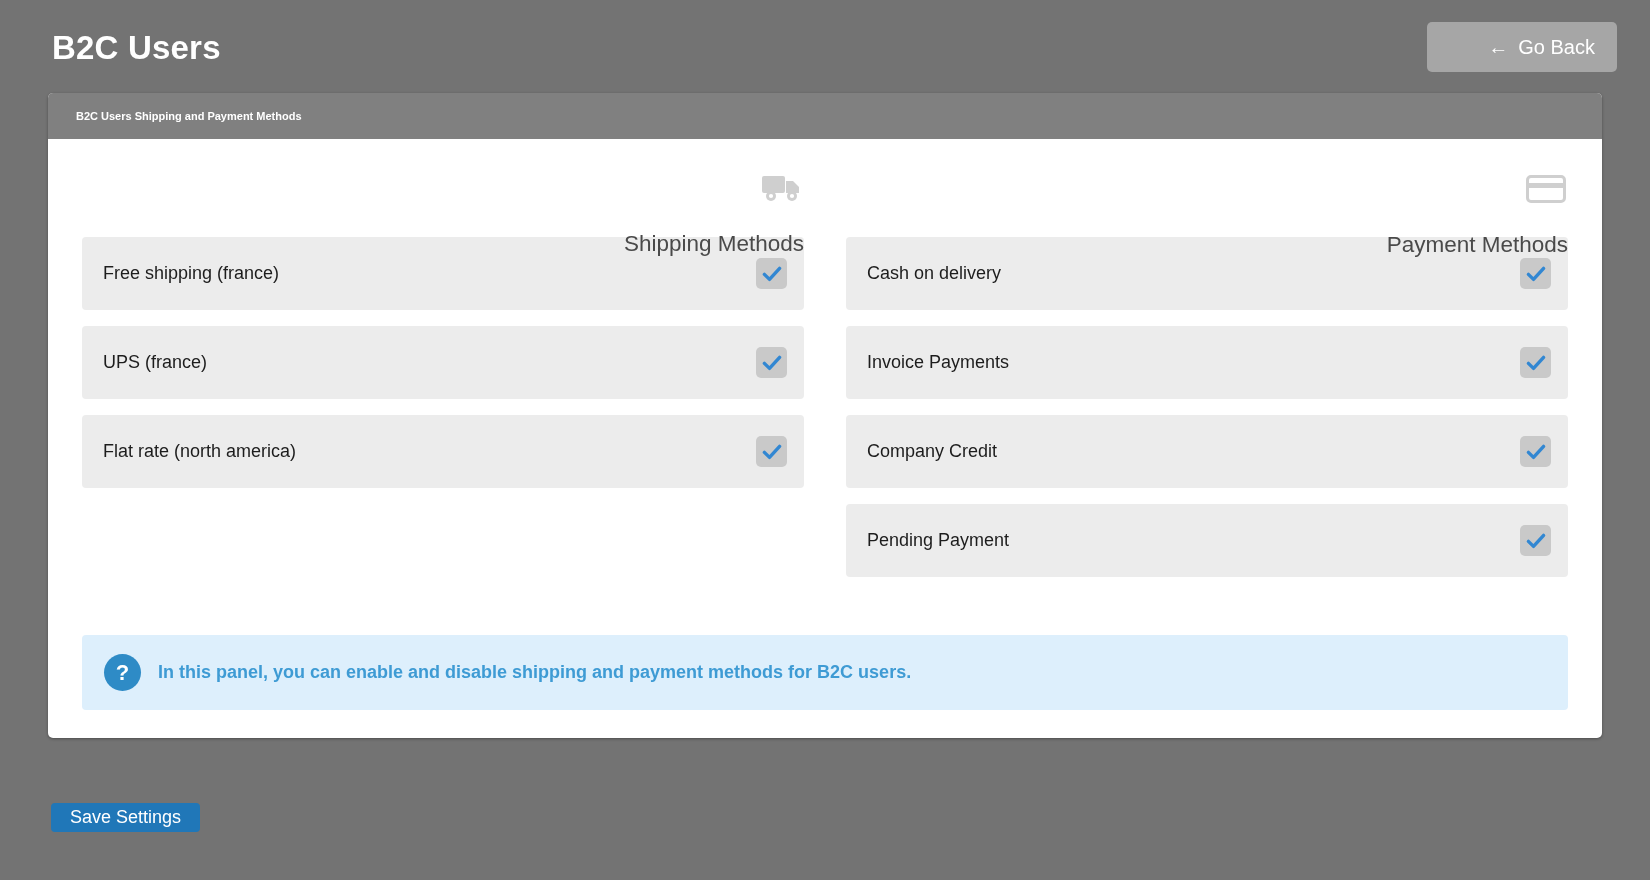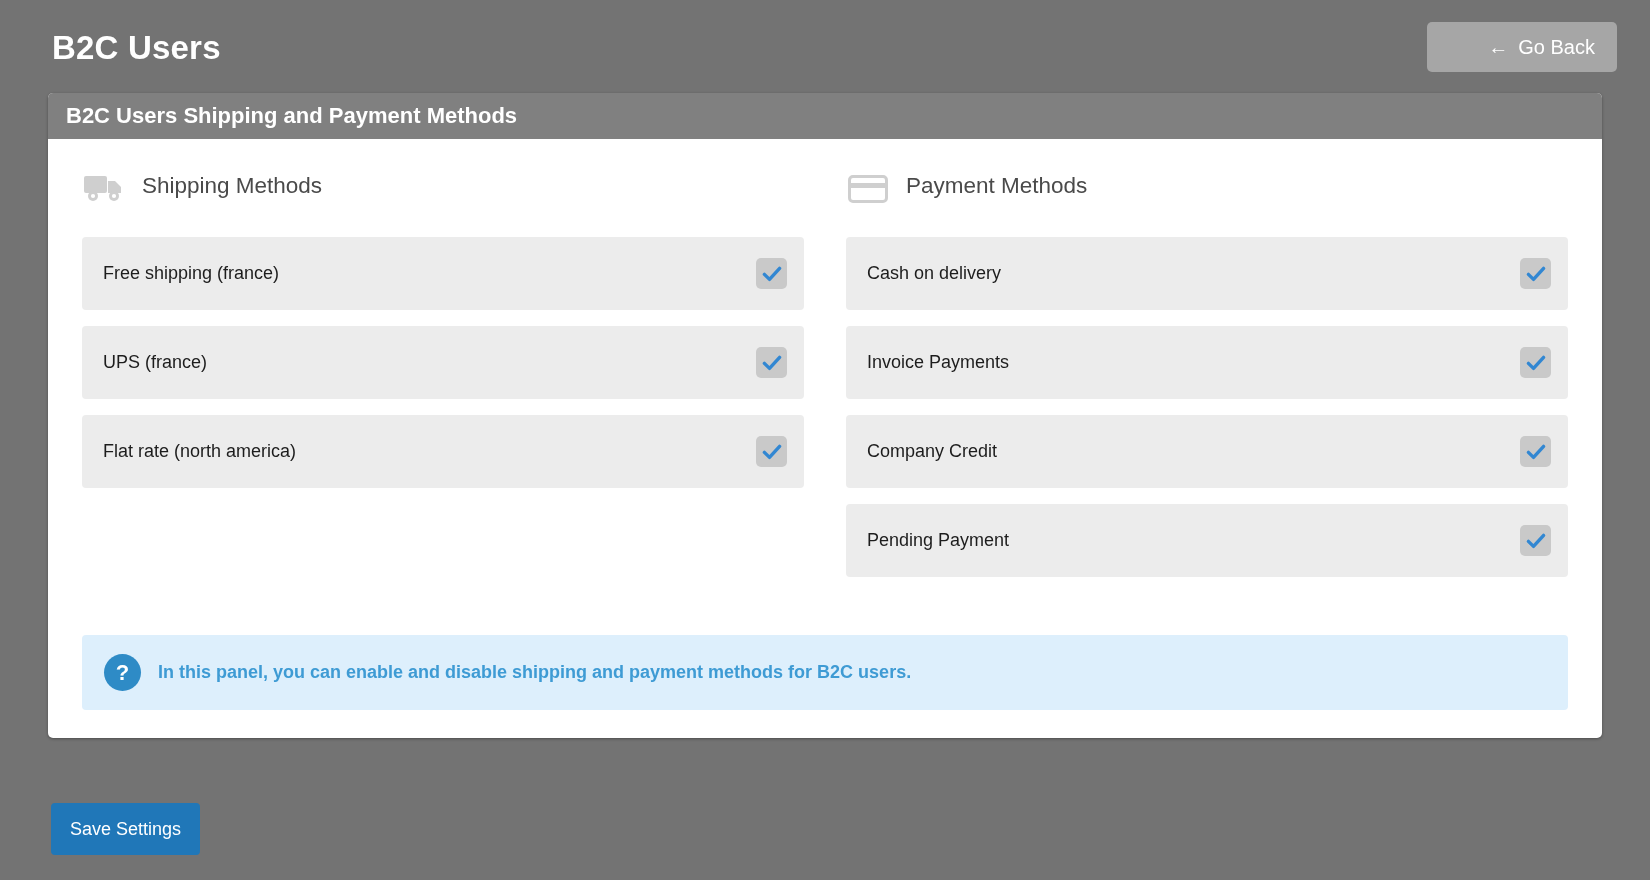--- a/index.html
+++ b/index.html
@@ -71,42 +71,44 @@
 
   .panel-header {
     height: 46px;
     background: #808080;
     display: flex;
     align-items: center;
     padding: 0 18px;
   }
   .panel-header-title {
     color: #ffffff;
-    font-size: 22px;
+    font-size: 11px;
     font-weight: bold;
+    margin-left: 10px;
   }
 
   .panel-body {
     padding: 34px 34px 28px 34px;
     min-height: 595px;
   }
 
   .columns {
     display: flex;
     gap: 42px;
   }
   .col { flex: 1 1 0; min-width: 0; }
 
   .section-head {
     display: flex;
-    align-items: flex-start;
-    gap: 16px;
+    align-items: flex-end;
+    gap: 24px;
     margin-bottom: 22px;
     padding-left: 2px;
     height: 42px;
+    flex-direction: column;
   }
   .section-title {
     font-size: 22.5px;
     color: #4a4a4a;
     font-weight: normal;
   }
   .sec-icon { display: block; flex: none; }
 
   
   .method-row {
@@ -166,21 +168,21 @@
     color: #3e9bd4;
     font-size: 18px;
     font-weight: bold;
   }
 
   
   .save-btn {
     position: absolute;
     left: 51px;
     top: 803px;
-    height: 52px;
+    height: 29px;
     padding: 0 19px;
     background: #2077b8;
     color: #ffffff;
     border: none;
     border-radius: 4px;
     font-family: "Liberation Sans", sans-serif;
     font-size: 18px;
     cursor: pointer;
   }
 </style>

